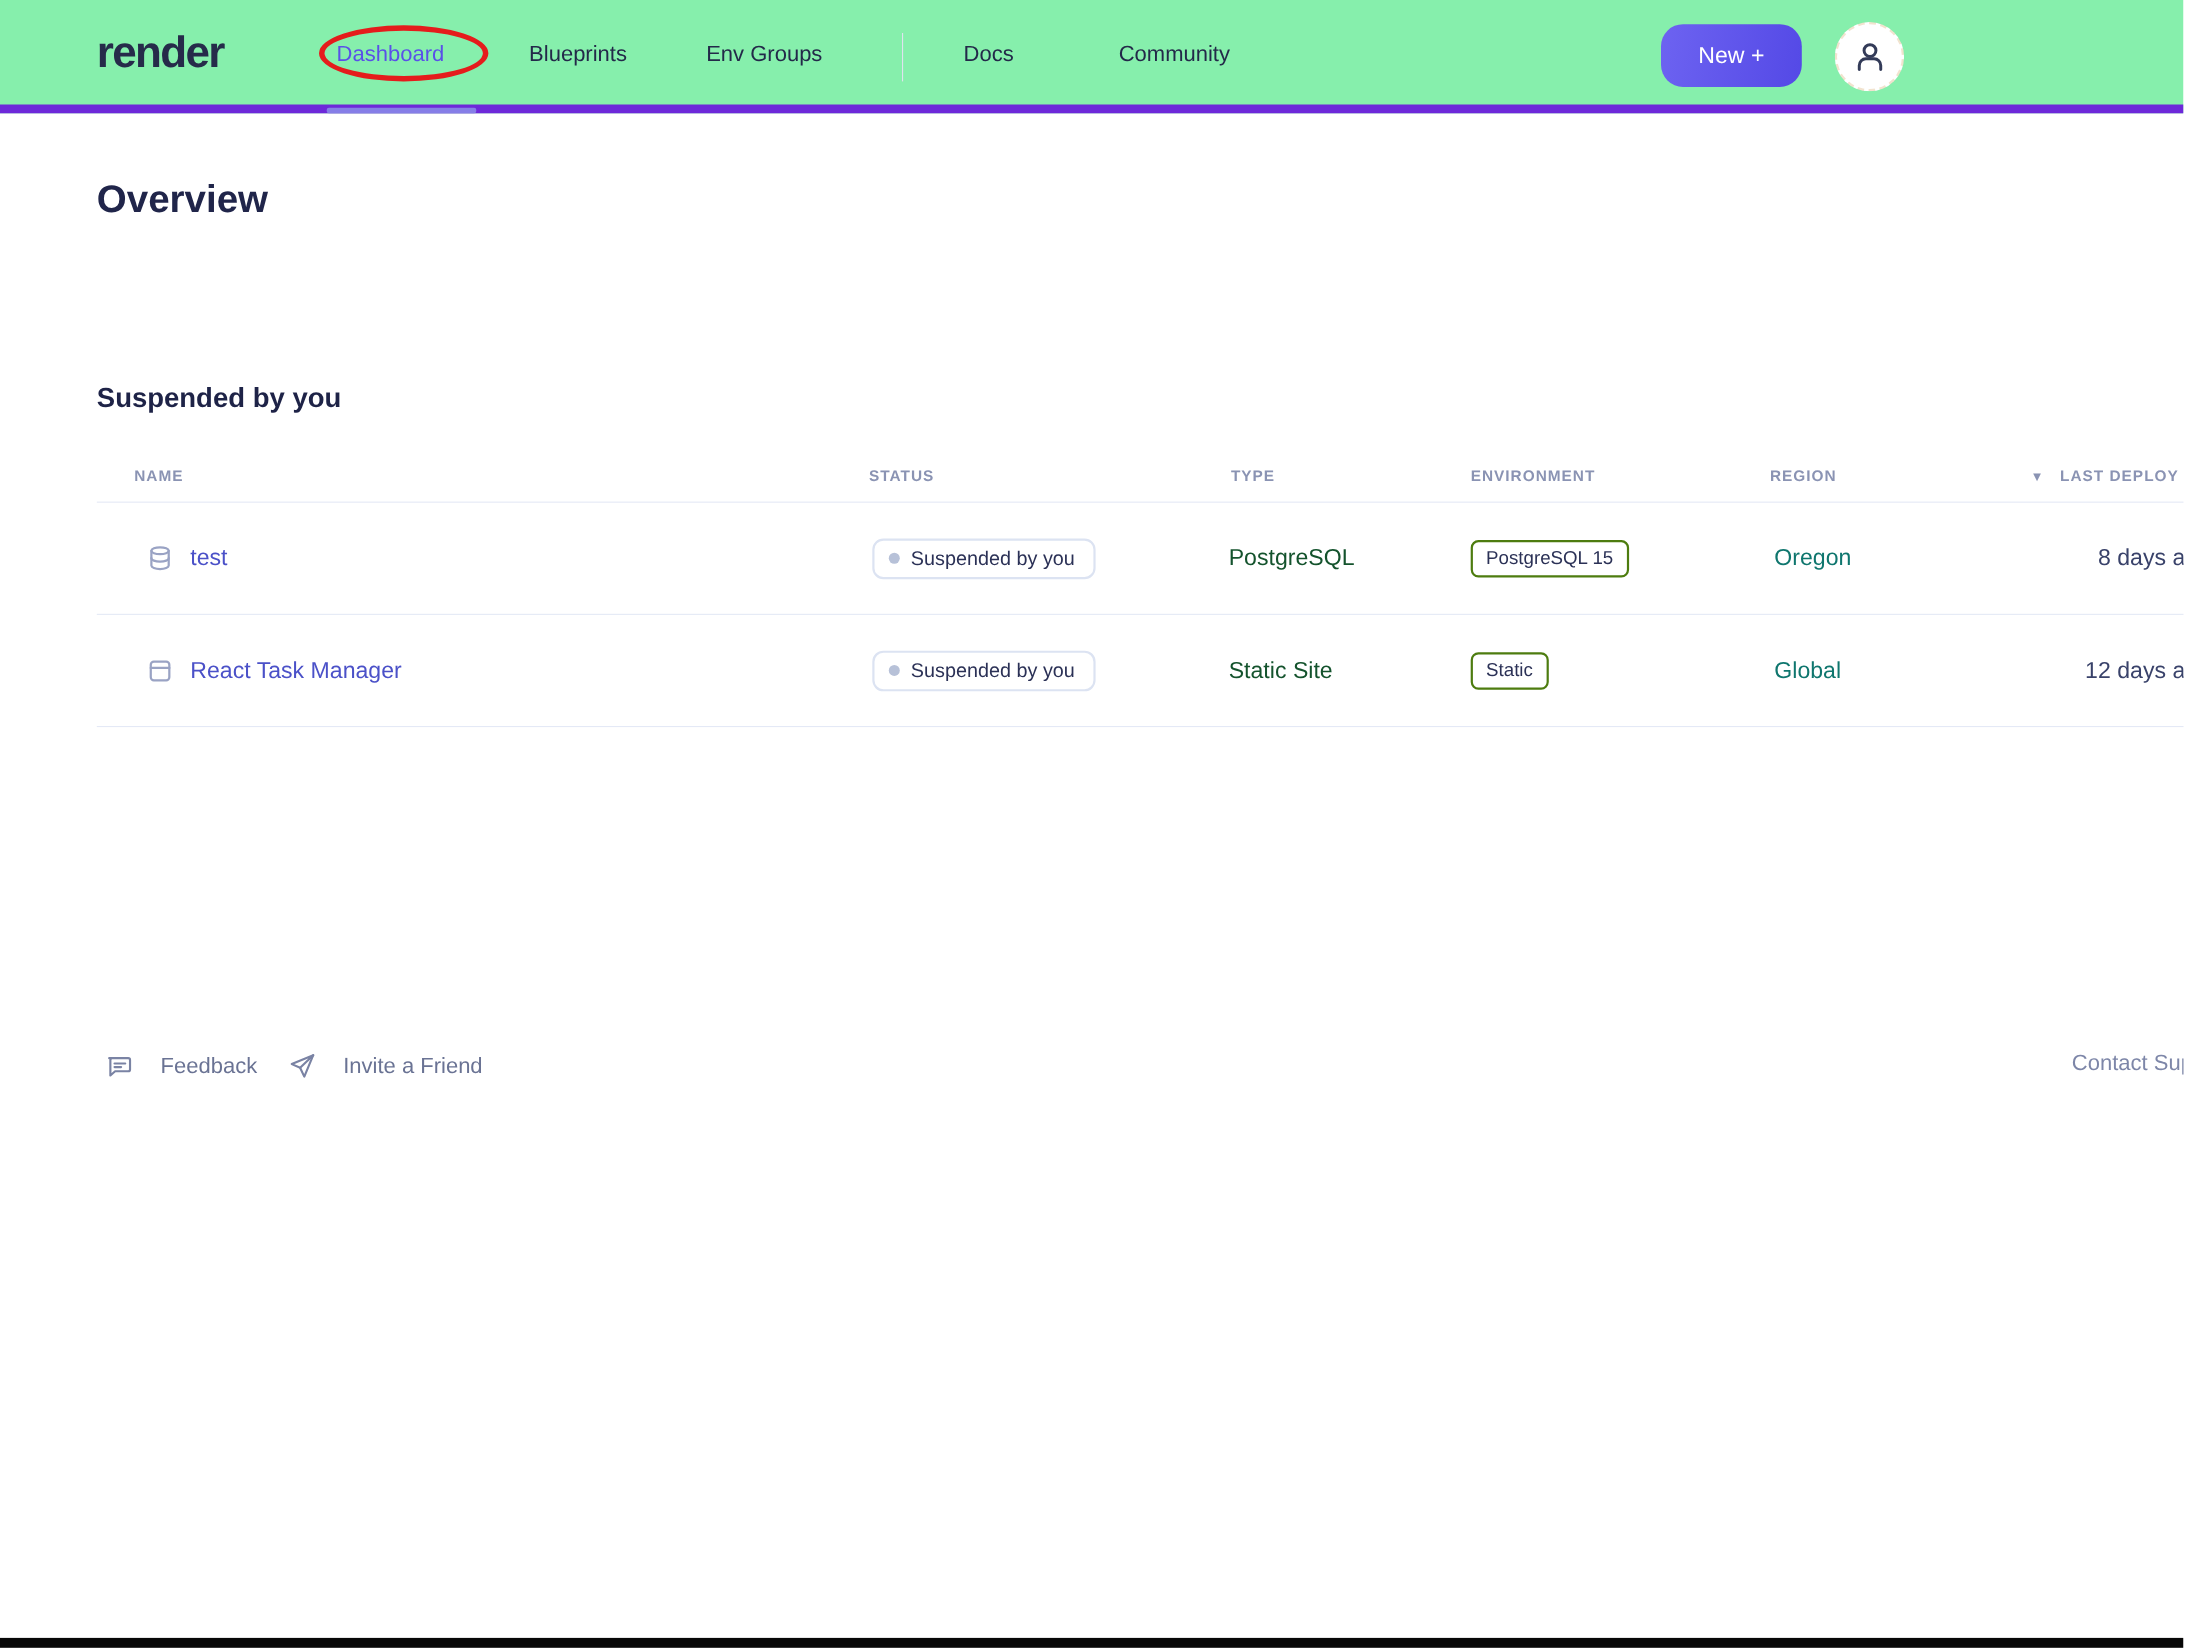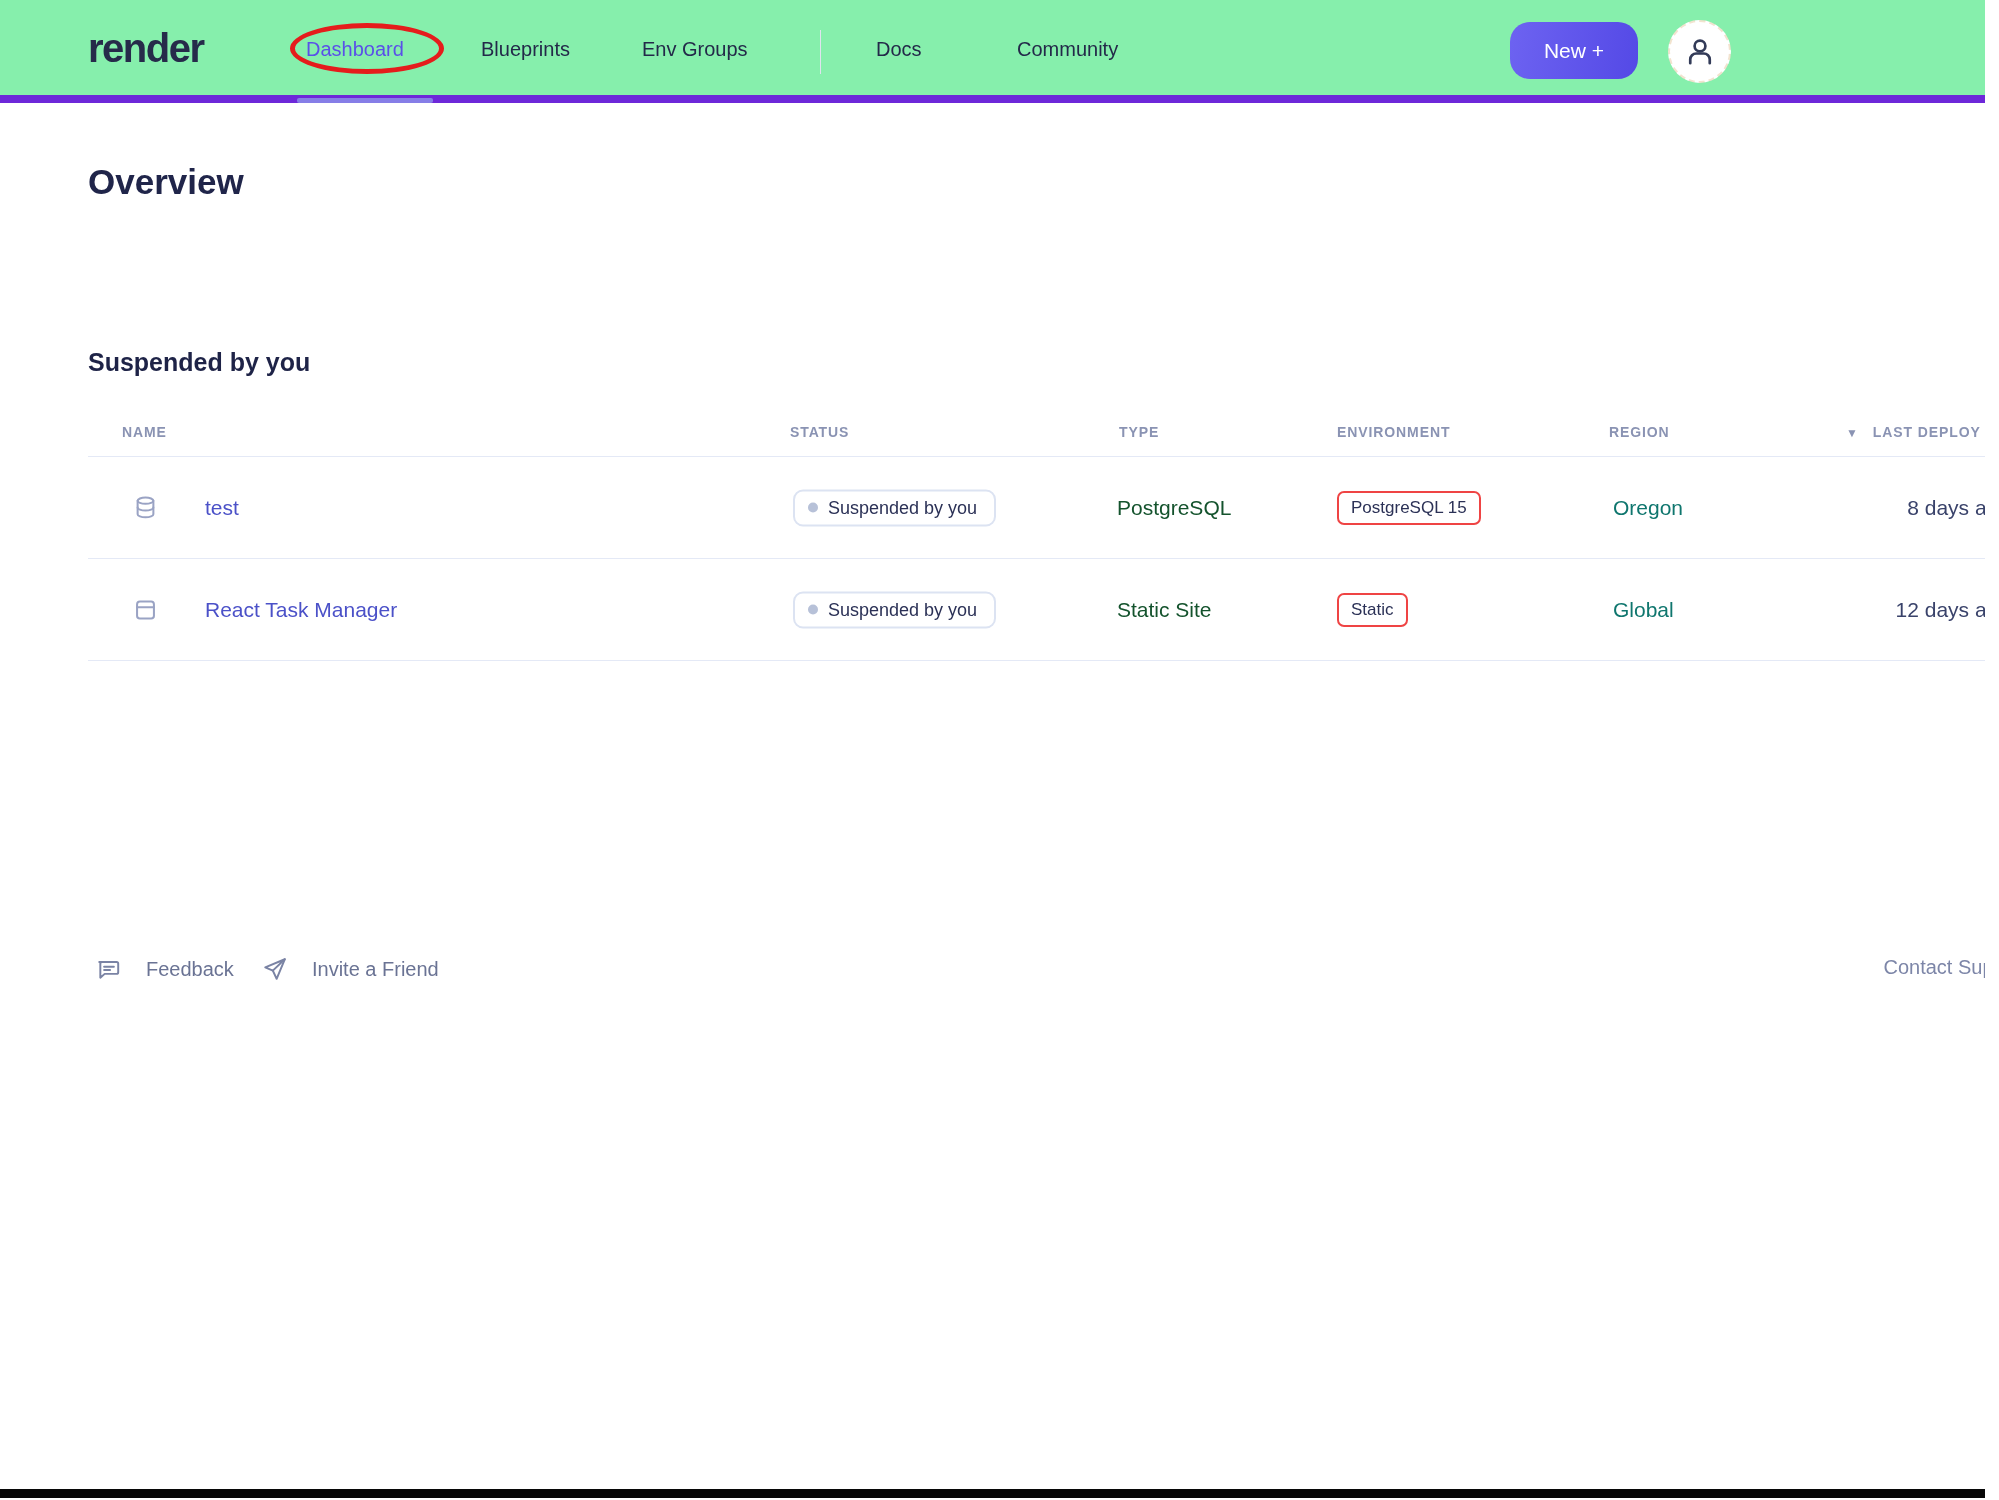--- a/index.html
+++ b/index.html
@@ -34,31 +34,31 @@
   .table { position:absolute; left:88px; top:420px; width:2100px; }
   .thead { position:relative; height:37px; border-bottom:1px solid #e4e9f6; }
   .th { position:absolute; top:4px; font-size:14px; font-weight:bold; letter-spacing:0.9px; color:#8a93b3; white-space:nowrap; cursor:pointer; }
   .th-name { left:34px; } .th-status { left:702px; } .th-type { left:1031px; }
   .th-env { left:1249px; } .th-region { left:1521px; } .th-deploy { left:1758px; }
   .sort-arrow { font-size:12px; color:#8a93b3; margin-right:14px; }
 
   .row { position:relative; height:102px; border-bottom:1px solid #e4e9f6; cursor:pointer; }
   .cell { position:absolute; top:50%; transform:translateY(-50%); white-space:nowrap; }
   .c-icon { left:44px; width:30px; display:flex; }
-  .c-name { left:85px; font-size:21px; color:#4b51c8;margin-left:32px; }
+  .c-name { left:85px; font-size:21px; color:#4b51c8; }
   .c-status { left:705px; }
   .c-type { left:1029px; font-size:21px; color:#14532d; }
   .c-env { left:1249px; }
   .c-region { left:1525px; font-size:21px; color:#0f766e; }
   .c-deploy { left:1722px; width:200px; text-align:right; font-size:21px; color:#39426a; }
 
   .status-badge { display:flex; align-items:center; gap:10px; border:2px solid #dce3f2; border-radius:10px;
                   background:#fff; padding:6px 17px 6px 13px; font-size:18px; color:#2b3156; }
   .status-dot { width:10px; height:10px; border-radius:50%; background:#b7c1d8; }
-  .env-badge { display:inline-block; border:2px solid #ef4444; border-radius:7px; background:#fff;
+  .env-badge { display:inline-block; border:2px solid #4d7c0f; border-radius:7px; background:#fff;
                padding:5px 12px; font-size:17px; color:#2b3156; }
 
   
   .footer { position:absolute; left:0; top:952px; width:2100px; height:40px; }
   .footer-link { position:absolute; top:4px; display:flex; align-items:center; gap:24px;
                  font-size:20px; color:#6a7394; cursor:pointer; white-space:nowrap; }
   .f-feedback { left:96px; }
   .f-invite { left:262px; }
   .f-contact { left:1828px; width:200px; justify-content:flex-end; color:#7d86a8; }
 

